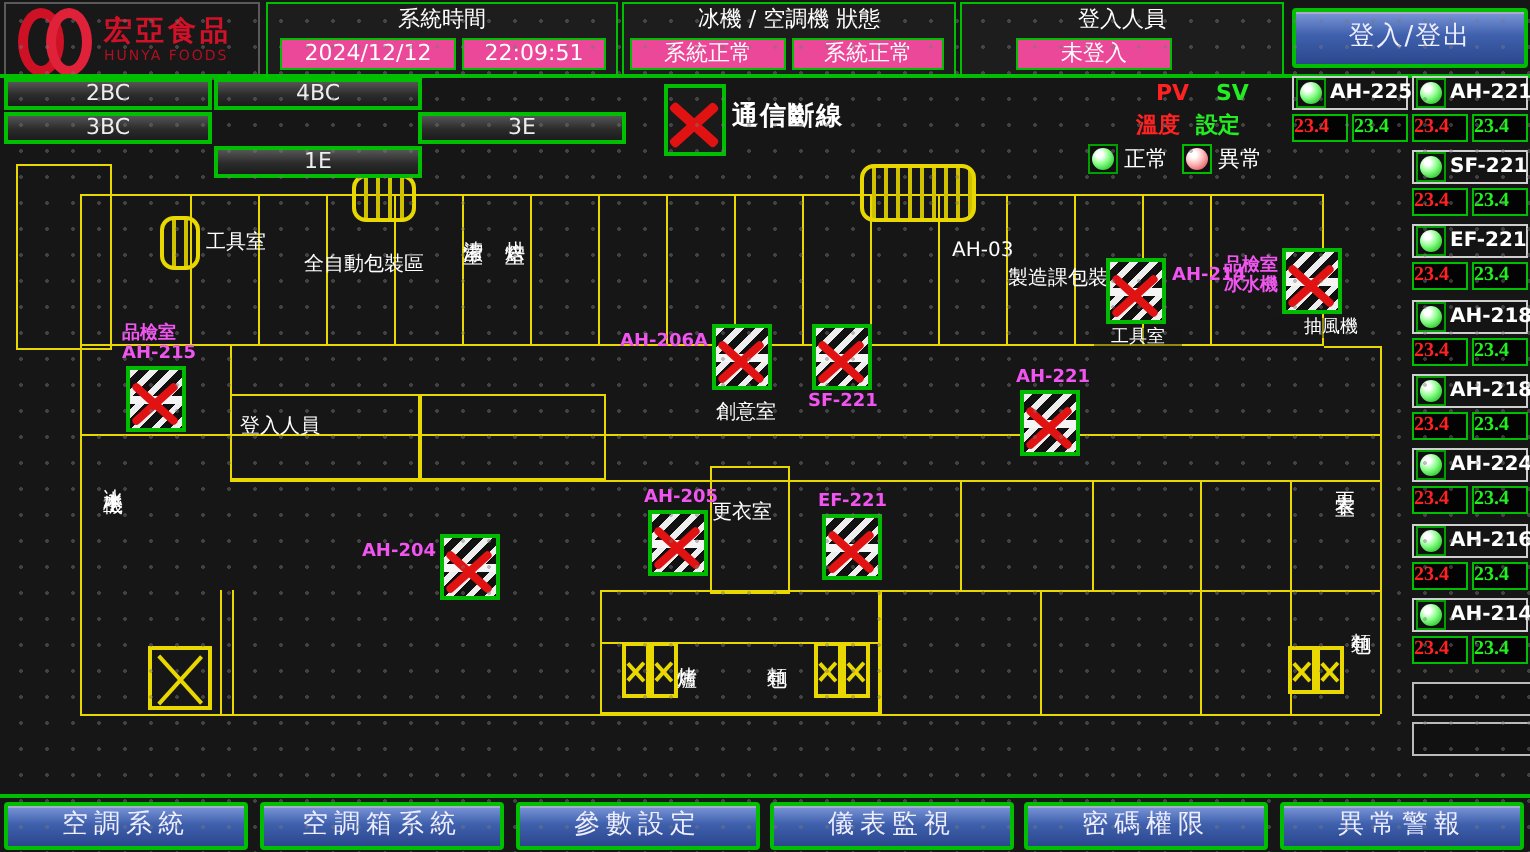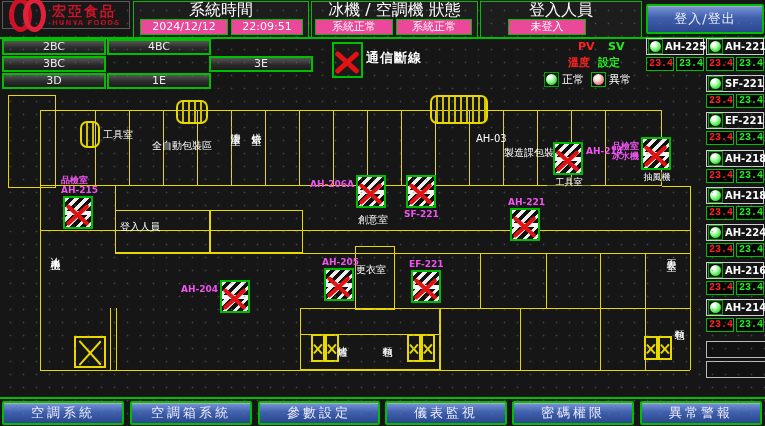--- a/index.html
+++ b/index.html
@@ -3,50 +3,50 @@
 <meta charset="utf-8">
 <style>
   html,body{margin:0;padding:0;background:#000;}
   #screen{position:relative;width:765px;height:426px;background:#161616;overflow:hidden;
           font-family:"DejaVu Sans",sans-serif;color:#fff;}
   .abs{position:absolute;}
   .dots{position:absolute;inset:0;background-image:radial-gradient(#777 0.8px,transparent 1.1px);
         background-size:13px 13px;background-position:4px 4px;opacity:.45;pointer-events:none;z-index:80;}
   
   .panel{position:absolute;border:1px solid #00bf00;background:#1d1d1d;}
-  .plabel{text-align:center;font-size:16px;line-height:16px;height:16px;white-space:nowrap;}
+  .plabel{text-align:center;font-size:11px;line-height:16px;height:16px;white-space:nowrap;}
   .gbox{position:absolute;border:1px solid #00bf00;background:#ec4899;text-align:center;
         font-size:11px;line-height:14px;color:#fff;}
-  .logo{position:absolute;left:2px;top:1px;width:128px;height:28px;border:1px solid #5a5a5a;
+  .logo{position:absolute;left:2px;top:1px;width:128px;height:39px;border:1px solid #5a5a5a;
         background:#181818;display:flex;align-items:center;gap:6px;padding-left:6px;box-sizing:border-box;}
   .ring{width:13px;height:24px;border:5px solid #cf1126;border-radius:50% / 50%;display:inline-block;}
   .ring.r2{margin-left:-9px;border-color:#e0213a;}
   .logotxt div:first-child{color:#d01228;font-weight:bold;font-size:14px;letter-spacing:2px;line-height:15px;}
-  .logotxt div:last-child{color:#b01020;font-size:7px;letter-spacing:1px;font-weight:bold;}
+  .logotxt div:last-child{color:#b01020;font-size:7px;letter-spacing:1px;}
   .btn-blue{position:absolute;border:2px solid #00bf00;border-radius:2px;color:#eef;
         background:linear-gradient(#7c97d8 0%,#3f60ad 45%,#2b478d 100%);
         text-align:center;cursor:pointer;box-shadow:inset 0 1px 0 #aac;}
   .btn-dark{position:absolute;border:2px solid #00bf00;color:#eee;font-size:11px;
         background:linear-gradient(#555 0%,#2b2b2b 55%,#1c1c1c 100%);
         text-align:center;cursor:pointer;}
   
   .xicon{position:absolute;border:2px solid #00bf00;background:#1a1a1a;}
   .xbar{position:absolute;left:-6%;width:112%;height:4px;background:#e01212;border-radius:2px;top:50%;}
   .xbar.a{transform:rotate(42deg);} .xbar.b{transform:rotate(-42deg);}
   .ledbox{border:1px solid #00a000;background:#101010;padding:1px;display:inline-flex;}
   .led{width:11px;height:11px;border-radius:50%;}
   .led.g{background:radial-gradient(circle at 35% 30%,#fff 0 15%,#8f8 45%,#0a0 100%);}
   .led.r{background:radial-gradient(circle at 35% 30%,#fff 0 15%,#fbb 45%,#c33 100%);}
   
   .ubox{position:absolute;width:58px;height:17px;border:1px solid #cfcfcf;background:#141414;
         display:flex;align-items:center;gap:2px;padding-left:1px;box-sizing:border-box;cursor:pointer;}
   .ubox .uname{font-size:10px;font-weight:bold;white-space:nowrap;letter-spacing:0;}
   .vrow{position:absolute;width:58px;height:14px;display:flex;gap:2px;}
-  .vcell{flex:1;border:1px solid #00bf00;background:#030303;text-align:right;
-        font-family:Liberation Mono, monospace;font-size:10px;font-weight:bold;line-height:12px;}
+  .vcell{flex:1;border:1px solid #00bf00;background:#030303;text-align:left;
+        font-family:Liberation Serif, serif;font-size:10px;font-weight:bold;line-height:12px;}
   .vcell.pv{color:#ff2222;} .vcell.sv{color:#22ee22;}
   .ebox{position:absolute;width:58px;height:15px;border:1px solid #bbb;background:#111;}
   
   .wall{position:absolute;box-sizing:border-box;border:1px solid #e8d800;background:transparent;}
   .wall.h{border:none;border-top:1px solid #e8d800;height:0;}
   .wall.v{border:none;border-left:1px solid #e8d800;width:0;}
   .room{position:absolute;color:#fff;font-size:10px;line-height:11px;white-space:nowrap;}
   .room.vert{writing-mode:vertical-rl;letter-spacing:1px;}
   .dev{position:absolute;cursor:pointer;}
   .dev-icon{width:30px;height:33px;border:2px solid #00bb00;position:relative;box-sizing:border-box;
@@ -119,21 +119,21 @@
       </span>
     <span style="font-size:11px;">正常</span>
   </div>
   <div class="abs" style="left:591px;top:72px;display:flex;align-items:center;gap:3px;">
     <span class="ledbox" style="border-color:#0b0;">
         <span class="led r"></span>
       </span>
     <span style="font-size:11px;">異常</span>
   </div>
 
-  <div id="plan" class="abs" style="left:0;top:88px;width:703px;height:308px;">
+  <div id="plan" class="abs" style="left:0;top:75px;width:703px;height:308px;">
       <div class="wall " style="left: 8px; top: 7px; width: 48px; height: 93px;"></div>
       <div class="wall " style="left: 40px; top: 22px; width: 622px; height: 76px;"></div>
       <div class="wall v" style="left: 40px; top: 98px; width: 0px; height: 184px;"></div>
       <div class="wall h" style="left: 40px; top: 282px; width: 650px; height: 0px;"></div>
       <div class="wall v" style="left: 690px; top: 98px; width: 0px; height: 184px;"></div>
       <div class="wall h" style="left: 662px; top: 98px; width: 28px; height: 0px;"></div>
       <div class="wall h" style="left: 40px; top: 142px; width: 650px; height: 0px;"></div>
       <div class="wall h" style="left: 115px; top: 165px; width: 575px; height: 0px;"></div>
       <div class="wall v" style="left: 115px; top: 98px; width: 0px; height: 67px;"></div>
       <div class="wall " style="left: 115px; top: 122px; width: 95px; height: 43px;"></div>
@@ -261,21 +261,21 @@
       <div class="dev" style="left: 641px; top: 49px;">
         <div class="dev-icon">
           <div class="xbar a"></div>
           <div class="xbar b"></div>
         </div>
       </div>
       <div class="maglabel" style="left: 595px; top: 53px; width: 44px; text-align: right;">
         <div>品檢室</div>
         <div>冰水機</div>
       </div>
-      <div class="caption" style="left: 635px; top: 84px; width: 44px; text-align: center;">抽風機</div>
+      <div class="caption" style="left: 635px; top: 84px; width: 44px; text-align: right;">抽風機</div>
       <div class="dev" style="left: 220px; top: 192px;">
         <div class="dev-icon">
           <div class="xbar a"></div>
           <div class="xbar b"></div>
         </div>
       </div>
       <div class="maglabel" style="left: 174px; top: 196px; width: 44px; text-align: right;">
         <div>AH-204</div>
       </div>
       <div class="dev" style="left: 324px; top: 180px;">
@@ -394,21 +394,20 @@
     </div>
 
   <div class="hline" style="top:397px;"></div>
   <div id="navbar"></div>
 
   <div class="dots"></div>
 <div class="btn-dark" style="left: 2px; top: 39px; width: 100px; height: 12px; line-height: 11px;">2BC</div>
     <div class="btn-dark" style="left: 107px; top: 39px; width: 100px; height: 12px; line-height: 11px;">4BC</div>
     <div class="btn-dark" style="left: 2px; top: 56px; width: 100px; height: 12px; line-height: 11px;">3BC</div>
     <div class="btn-dark" style="left: 209px; top: 56px; width: 100px; height: 12px; line-height: 11px;">3E</div>
-    <div class="btn-dark" style="left: 2px; top: 73px; width: 100px; height: 12px; line-height: 11px;">3D</div>
     <div class="btn-dark" style="left: 107px; top: 73px; width: 100px; height: 12px; line-height: 11px;">1E</div>
     <div class="btn-blue navbtn" style="left: 2px; top: 401px; width: 118px; height: 20px;">空調系統</div>
     <div class="btn-blue navbtn" style="left: 130px; top: 401px; width: 118px; height: 20px;">空調箱系統</div>
     <div class="btn-blue navbtn" style="left: 385px; top: 401px; width: 118px; height: 20px;">儀表監視</div>
     <div class="btn-blue navbtn" style="left: 258px; top: 401px; width: 118px; height: 20px;">參數設定</div>
     <div class="btn-blue navbtn" style="left: 512px; top: 401px; width: 118px; height: 20px;">密碼權限</div>
     <div class="btn-blue navbtn" style="left: 640px; top: 401px; width: 118px; height: 20px;">異常警報</div>
   </div>
 
 </body></html>

